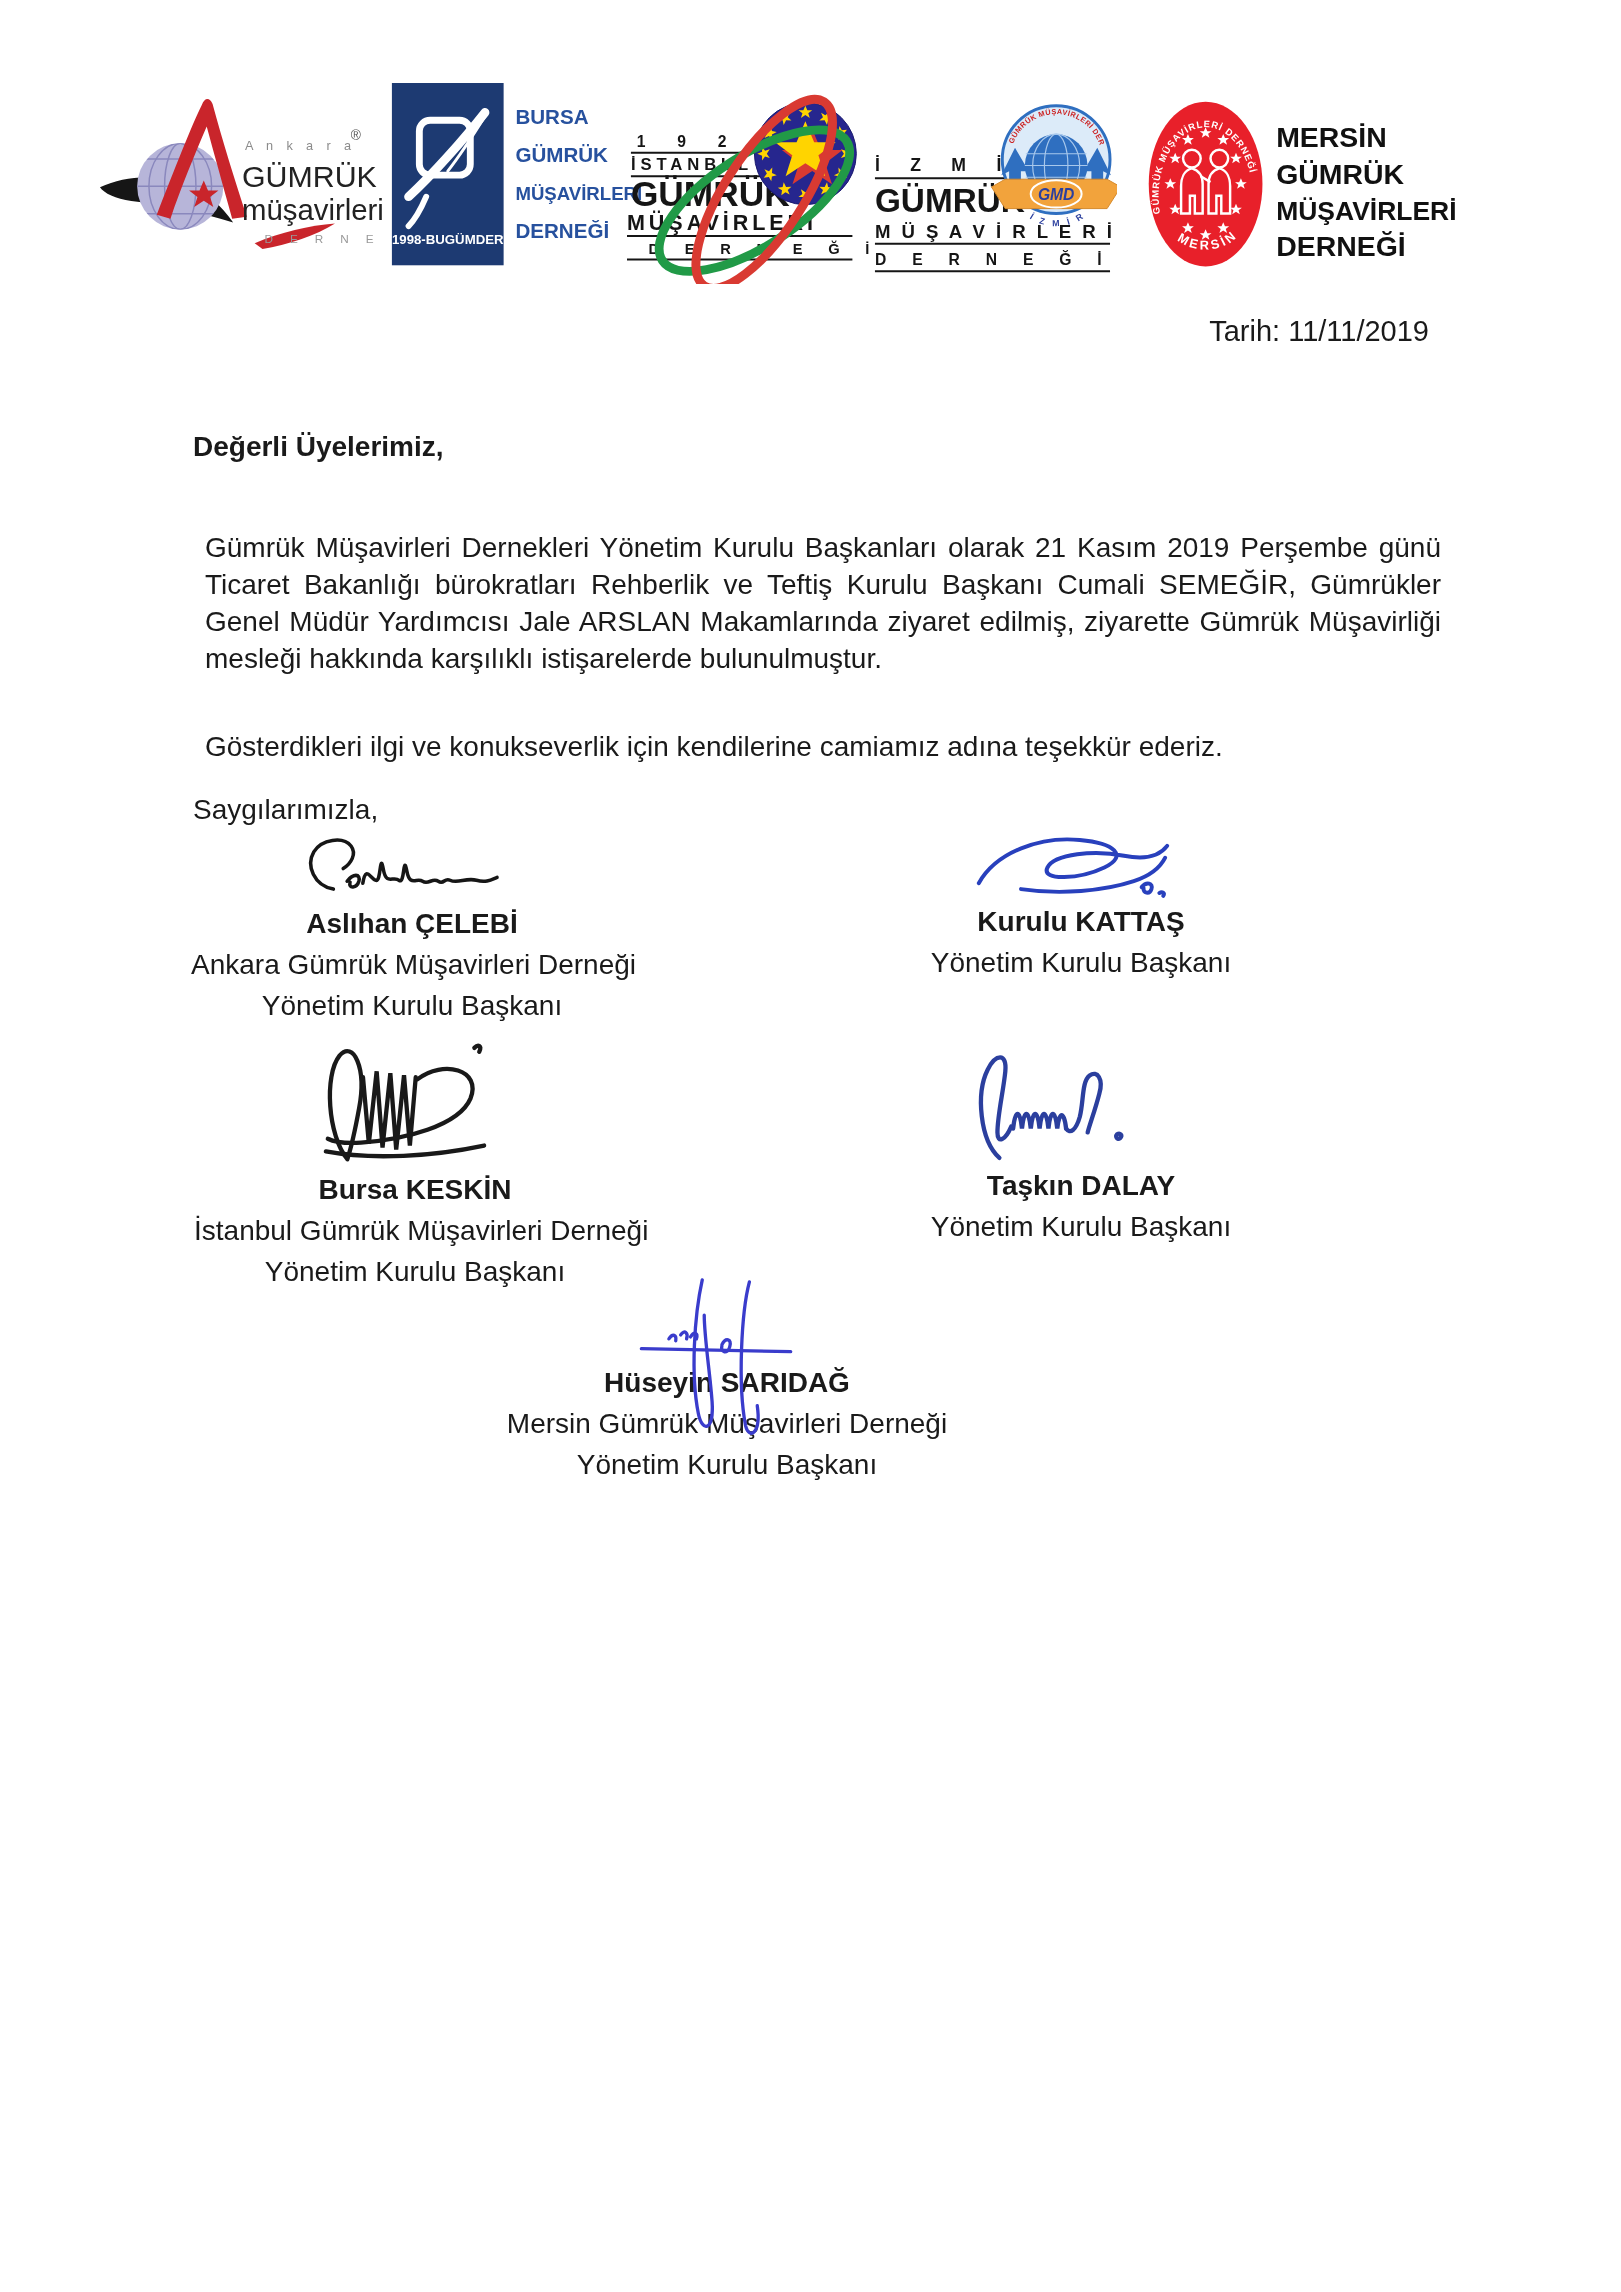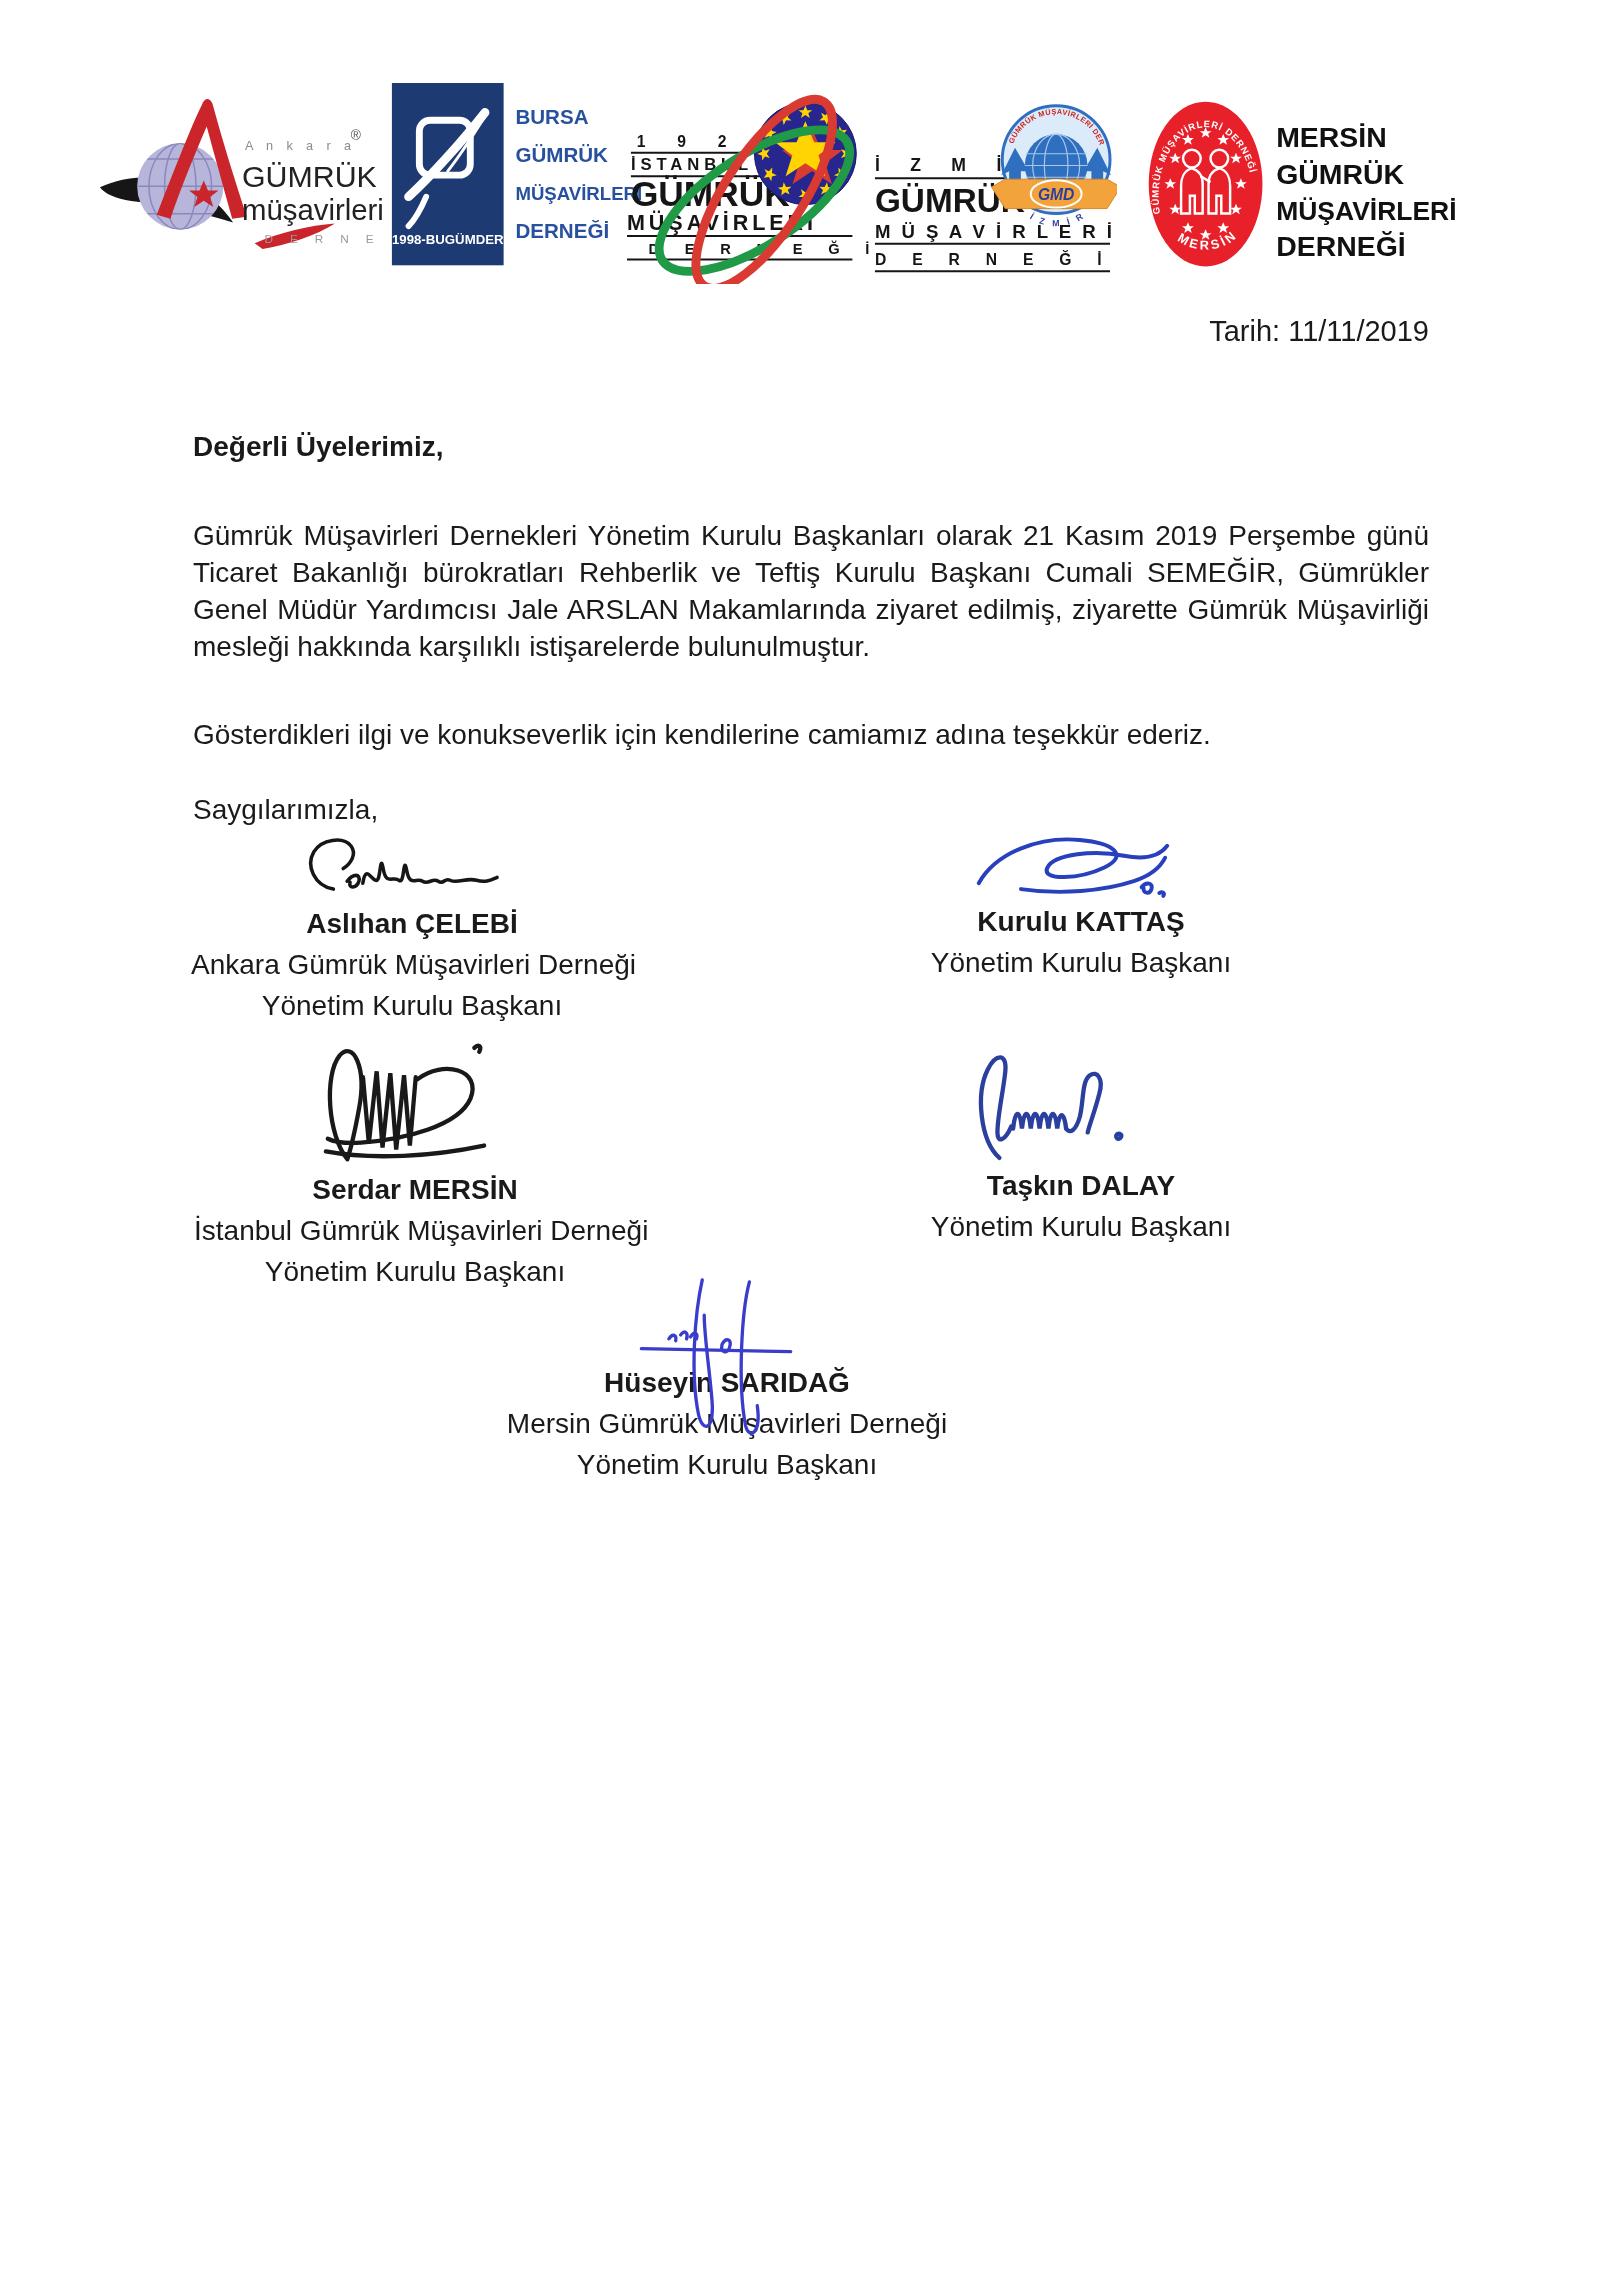--- a/index.html
+++ b/index.html
@@ -4,21 +4,21 @@
 <style>
   html,body{margin:0;padding:0;background:#9a9a9a;}
   .page{
     position:relative;width:1621px;height:2293px;margin:0 auto;
     background:#ffffff;overflow:hidden;
     font-family:"Liberation Sans",sans-serif;color:#1a1a1a;
   }
   .abs{position:absolute;}
   .date-line{position:absolute;top:315px;right:192px;font-size:29px;}
   .salutation{position:absolute;left:193px;top:431px;font-size:28px;font-weight:bold;}
-  .para{position:absolute;left:193px;width:1236px;font-size:28px;line-height:37px;margin:0;}
+  .para{position:absolute;left:193px;width:1236px;font-size:28px;line-height:37px;margin:12px;}
   .para.justify{text-align:justify;}
   .closing{position:absolute;left:193px;top:794px;font-size:28px;}
   .sig-block{position:absolute;width:463px;text-align:center;}
   .sig-art{display:block;margin:0 auto;}
   .sig-line{font-size:28px;line-height:41px;white-space:nowrap;margin-left:21px;}
   .sig-name{font-weight:bold;}
   svg text{font-family:"Liberation Sans",sans-serif;}
   svg .sftxt{font-family:"Liberation Serif",serif;font-weight:bold;}
 </style>
 </head>
@@ -228,21 +228,21 @@
   <div class="sig-block" style="left:173px;top:1042px">
     <svg class="sig-art" width="181" height="127" viewBox="0 0 185 130">
       <g fill="none" stroke="#191919" stroke-width="4.4" stroke-linecap="round">
         <path d="M34,120 C14,96 10,34 26,14 C40,-2 54,26 46,68 C42,90 38,108 34,120"></path>
         <path d="M50,36 L56,104 L64,30 L70,108 L78,32 L84,110 L92,34 L98,106 L104,36"></path>
         <path d="M106,38 C132,18 172,28 160,58 C148,86 92,100 48,103 C32,104 20,102 14,99"></path>
         <path d="M12,112 C60,121 122,117 174,106"></path>
         <path d="M164,6 C168,2 172,4 169,10"></path>
       </g>
     </svg>
-    <div class="sig-line sig-name">Serdar MERSİN</div>
+    <div class="sig-line sig-name">Bursa KESKİN</div>
     <div class="sig-line">İstanbul Gümrük Müşavirleri Derneği</div>
     <div class="sig-line">Yönetim Kurulu Başkanı</div>
   </div>
 
   <div class="sig-block" style="left:839px;top:1042px">
     <svg class="sig-art" width="201" height="123" viewBox="0 0 205 125">
       <g fill="none" stroke="#2b3f9e" stroke-width="4.4" stroke-linecap="round">
         <path d="M30,118 C10,100 6,52 18,28 C26,12 38,10 36,30 C34,50 28,75 28,92 C28,104 36,100 42,86"></path>
         <path d="M44,88 C46,68 51,68 53,88 C55,68 60,68 62,88 C64,68 69,68 71,88 C73,68 78,68 80,88 C82,68 87,68 89,88 C91,70 96,70 98,88"></path>
         <path d="M98,88 C102,94 108,90 112,76 C116,60 114,40 122,34 C130,28 136,38 132,52 C128,68 122,84 120,92"></path>

